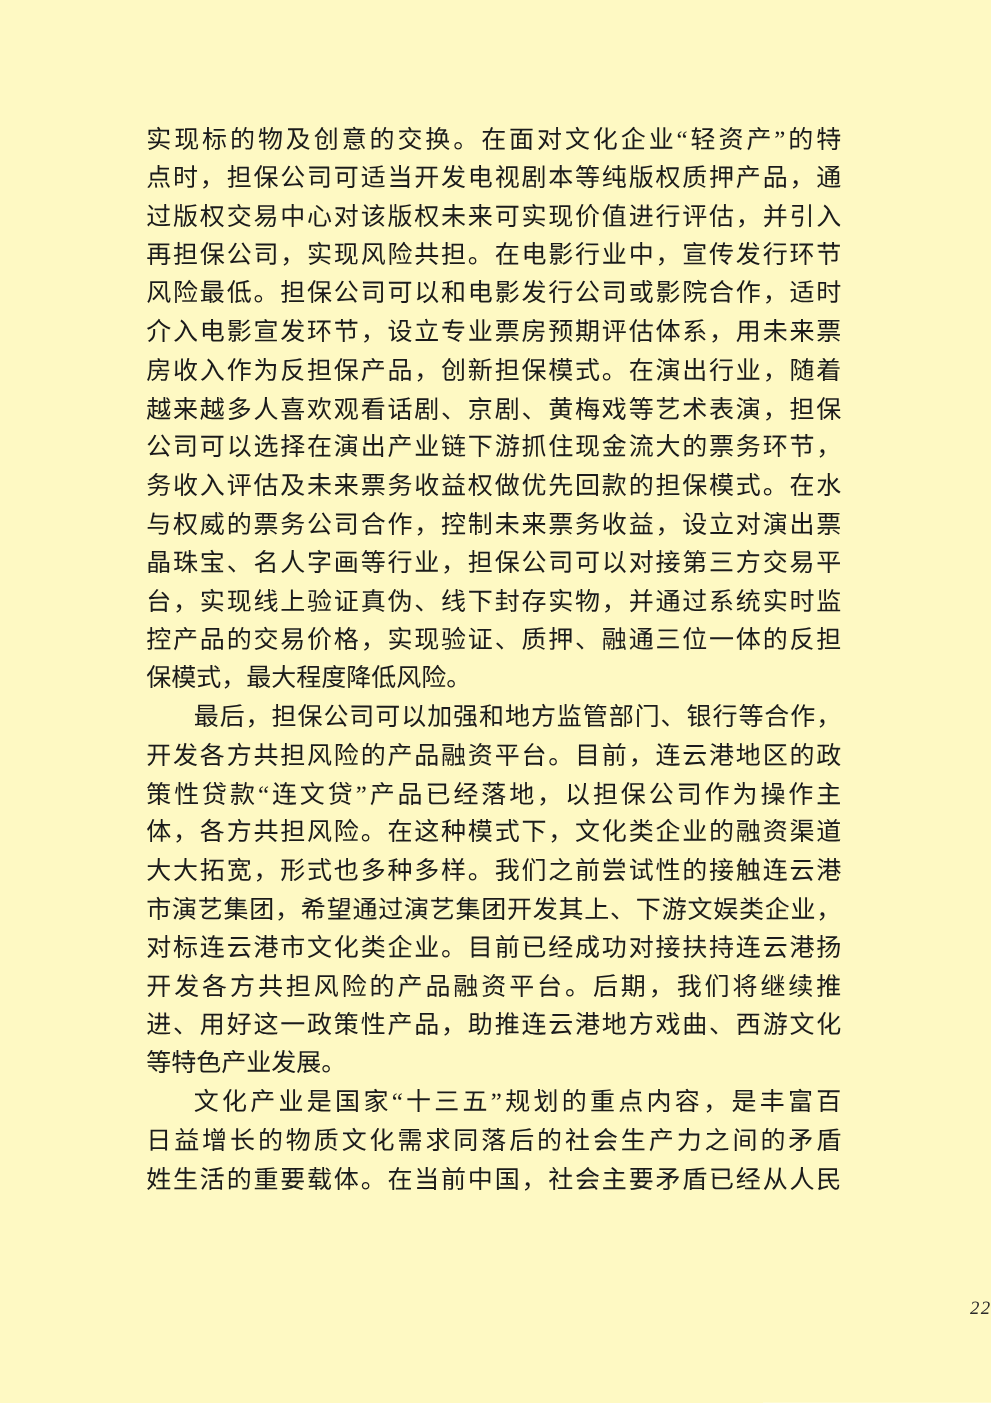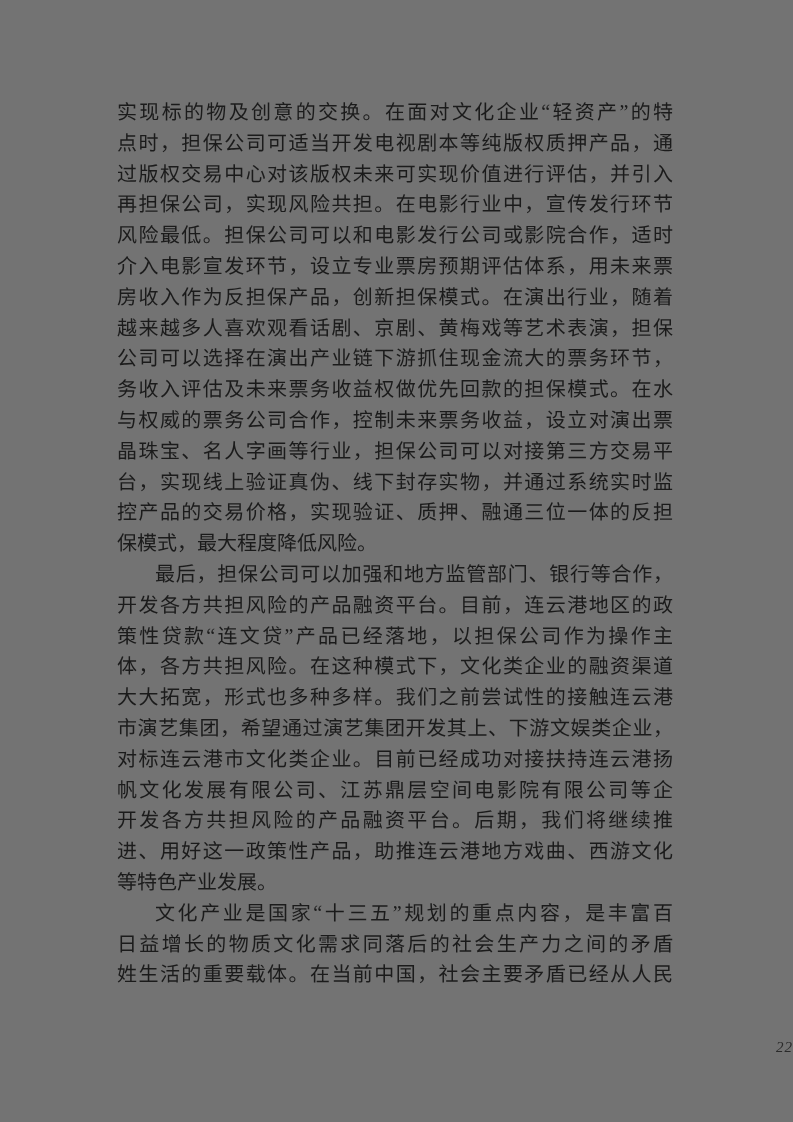--- a/index.html
+++ b/index.html
@@ -9,21 +9,21 @@
   body {
     width: 793px;
     height: 1122px;
     background: #ffffff;
     position: relative;
     font-family: "Liberation Serif", "DejaVu Serif", serif;
   }
   .page {
     position: absolute;
     inset: 0;
-    background: #737373;
+    background: #fef9c3;
     overflow: hidden;
   }
   .text-block {
     position: absolute;
     left: 117px;
     top: 97px;
     width: 556px;
     color: #1b1b1b;
     font-size: 20px;
     line-height: 30.8px;
@@ -75,21 +75,20 @@
       <div class="line">台，实现线上验证真伪、线下封存实物，并通过系统实时监</div>
       <div class="line">控产品的交易价格，实现验证、质押、融通三位一体的反担</div>
       <div class="line end">保模式，最大程度降低风险。</div>
       <div class="line indent">最后，担保公司可以加强和地方监管部门、银行等合作，</div>
       <div class="line">开发各方共担风险的产品融资平台。目前，连云港地区的政</div>
       <div class="line">策性贷款“连文贷”产品已经落地，以担保公司作为操作主</div>
       <div class="line">体，各方共担风险。在这种模式下，文化类企业的融资渠道</div>
       <div class="line">大大拓宽，形式也多种多样。我们之前尝试性的接触连云港</div>
       <div class="line">市演艺集团，希望通过演艺集团开发其上、下游文娱类企业，</div>
       <div class="line">对标连云港市文化类企业。目前已经成功对接扶持连云港扬</div>
-      <div class="line">帆文化发展有限公司、江苏鼎层空间电影院有限公司等企</div>
       <div class="line">开发各方共担风险的产品融资平台。后期，我们将继续推</div>
       <div class="line">进、用好这一政策性产品，助推连云港地方戏曲、西游文化</div>
       <div class="line end">等特色产业发展。</div>
       <div class="line indent">文化产业是国家“十三五”规划的重点内容，是丰富百</div>
       <div class="line">日益增长的物质文化需求同落后的社会生产力之间的矛盾</div>
       <div class="line">姓生活的重要载体。在当前中国，社会主要矛盾已经从人民</div>
     </div>
   <div class="footer">
     <span class="page-number">22</span>
   </div>

